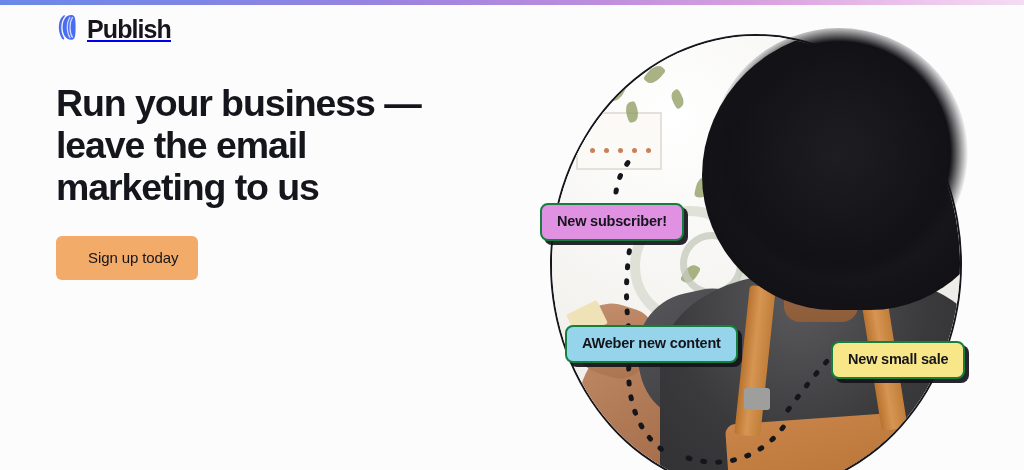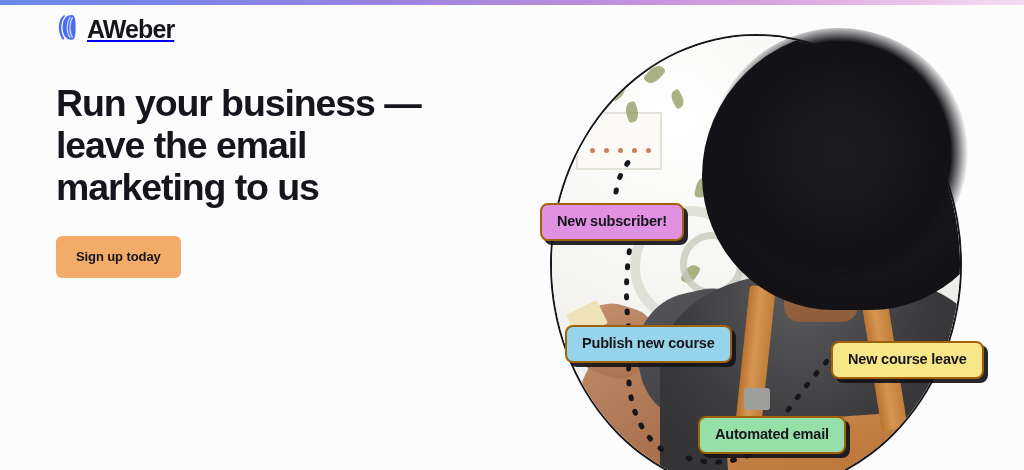--- a/index.html
+++ b/index.html
@@ -86,24 +86,24 @@
     letter-spacing: -0.15px;
     margin-bottom: 32px;
   }
 
   .cta-button {
     display: inline-block;
     background: #f2ab68;
     color: #15151c;
     border: none;
     border-radius: 6px;
-    padding: 13px 20px 14px 20px;
-    font-family: "Liberation Sans", sans-serif;
-    font-size: 13px;
-    font-weight: bold;
+    padding: 13px 20px 14px 32px;
+    font-family: "Liberation Sans", sans-serif;
+    font-size: 15px;
+    font-weight: normal;
     letter-spacing: -0.1px;
     cursor: pointer;
   }
 
   
   .visual {
     position: absolute;
     left: 520px;
     top: 0;
     width: 504px;
@@ -320,21 +320,21 @@
     left: 0; top: 0;
     width: 504px; height: 470px;
     z-index: 12;
     pointer-events: none;
   }
 
   
   .pill {
     position: absolute;
     z-index: 20;
-    border: 2px solid #a16207;
+    border: 2px solid #15803d;
     border-radius: 8px;
     box-shadow: 4px 4px 0 0 rgba(20,20,26,.92);
     font-family: "Liberation Sans", sans-serif;
     font-size: 14.5px;
     font-weight: bold;
     letter-spacing: -0.2px;
     color: #15151c;
     padding: 9px 15px 10px 15px;
     white-space: nowrap;
     cursor: pointer;
@@ -356,21 +356,21 @@
 
     <a class="logo" href="#">
       <span class="logo-mark">
         <svg width="30" height="27" viewBox="0 0 30 27" aria-hidden="true">
           <path d="M7.6 1.6 C2.2 5.5 1.0 16.5 6.0 24.8 C7.3 26.0 8.9 25.6 8.0 24.0 C4.0 16.8 4.6 7.4 8.7 2.4 C9.4 1.1 8.6 0.8 7.6 1.6 Z" fill="#4a6cf0"></path>
           <path d="M15.3 1.0 C9.4 1.0 6.6 6.6 6.6 13.3 C6.6 20.0 9.4 25.8 15.3 25.8 C18.2 25.8 19.6 24.4 19.6 13.3 C19.6 2.4 18.2 1.0 15.3 1.0 Z" fill="#4a6cf0"></path>
           <path d="M14.2 3.0 C12.1 6.0 11.3 9.4 11.3 13.4 C11.3 17.5 12.1 20.9 14.2 23.8" fill="none" stroke="#cfd9fb" stroke-width="1.3"></path>
           <path d="M16.6 3.2 C14.7 6.2 14.0 9.5 14.0 13.4 C14.0 17.4 14.7 20.7 16.6 23.6" fill="none" stroke="#cfd9fb" stroke-width="1.3"></path>
         </svg>
       </span>
-      <span class="logo-word">AWeber</span>
+      <span class="logo-word">Publish</span>
     </a>
 
     <h1 class="headline">Run your business — leave the email marketing to us</h1>
 
 
     <button class="cta-button">Sign up today</button>
   </div>
 
   <div class="visual">
 
@@ -425,18 +425,17 @@
 
     <svg class="dash-svg" viewBox="0 0 504 470">
       <path d="M112 236 C 104 274 106 312 110 338" fill="none" stroke="#15151c" stroke-width="5" stroke-linecap="round" stroke-dasharray="2 13"></path>
       <path d="M110 352 C 104 398 118 438 152 456" fill="none" stroke="#15151c" stroke-width="5" stroke-linecap="round" stroke-dasharray="2 13"></path>
       <path d="M168 458 C 206 470 246 456 268 420" fill="none" stroke="#15151c" stroke-width="5" stroke-linecap="round" stroke-dasharray="2 13"></path>
       <path d="M268 410 C 286 386 300 368 312 356" fill="none" stroke="#15151c" stroke-width="5" stroke-linecap="round" stroke-dasharray="2 13"></path>
       <path d="M96 192 C 98 178 104 166 112 158" fill="none" stroke="#15151c" stroke-width="5" stroke-linecap="round" stroke-dasharray="2 13"></path>
     </svg>
 
     <div class="pill p-subscriber">New subscriber!</div>
-    <div class="pill p-publish">Publish new course</div>
-    <div class="pill p-course">New course leave</div>
-    <div class="pill p-automated">Automated email</div>
+    <div class="pill p-publish">AWeber new content</div>
+    <div class="pill p-course">New small sale</div>
   </div>
 
 </div>
 
 </body></html>

